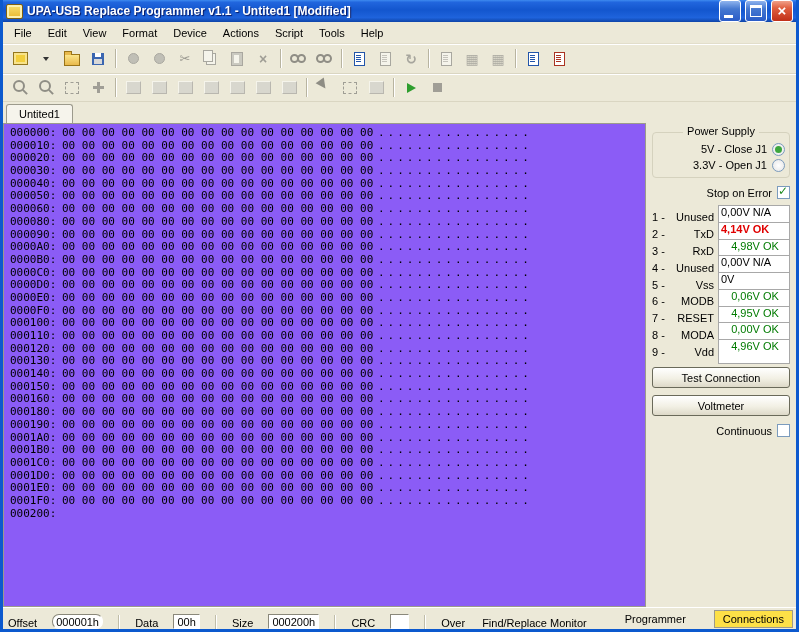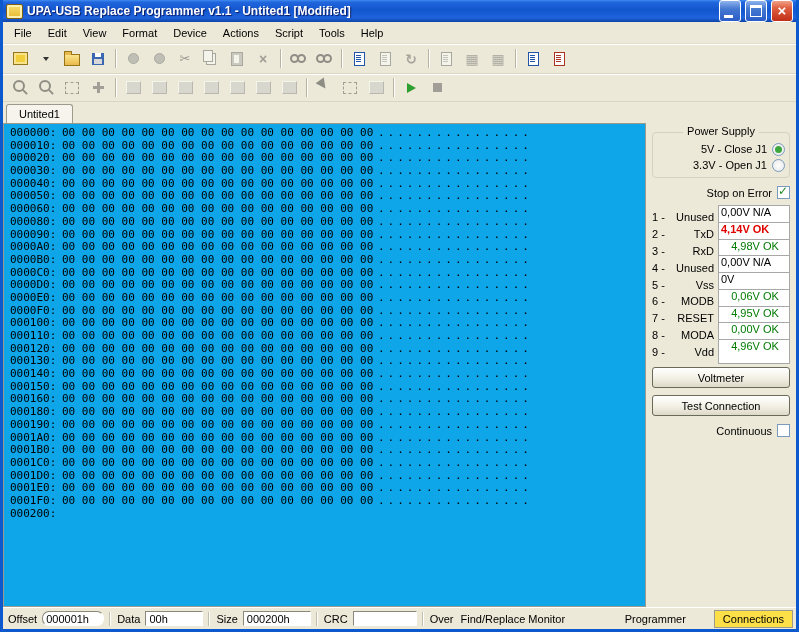--- a/index.html
+++ b/index.html
@@ -65,21 +65,21 @@
   .g-pointer{width:0;height:0;border:5px solid transparent;border-top:10px solid #333;transform:rotate(-35deg);margin-top:-3px;}
   .g-slab{width:13px;height:11px;background:#C9C6B8;border:1px solid;border-color:#fff #8a8878 #8a8878 #fff;}
   .g-play{width:0;height:0;border-top:5px solid transparent;border-bottom:5px solid transparent;border-left:9px solid #2E9E2E;}
   .g-stop{width:9px;height:9px;background:#556;}
   
   .tabbar{flex:0 0 21px;display:flex;align-items:center;padding-left:3px;background:#ECE9D8;}
   .tab{background:#F6F4EC;border:1px solid #9C9A8C;border-bottom:none;border-radius:3px 3px 0 0;
     padding:3px 12px 3px;position:relative;z-index:2;margin-bottom:-1px;}
   
   .content{flex:1;display:flex;min-height:0;position:relative;z-index:1;}
-  .hexarea{flex:1;background:#0ea5e9;border:1px solid #9C9A8C;overflow:hidden;
+  .hexarea{flex:1;background:#8b5cf6;border:1px solid #9C9A8C;overflow:hidden;
     font-family:"DejaVu Sans Mono","Liberation Mono",monospace;font-size:11px;padding:3px 0 0 6px;cursor:text;}
   .hex-row{height:12.7px;line-height:12.7px;white-space:pre;}
   .hex-addr{display:inline-block;width:52px;}
   .hex-bytes{display:inline-block;width:316px;}
   .hex-ascii{display:inline-block;letter-spacing:3px;color:#000;}
   
   .side{flex:0 0 150px;width:150px;box-sizing:border-box;padding:4px 6px 0;background:#ECE9D8;}
   .group{border:1px solid #D5D2BE;border-radius:4px;position:relative;padding:8px 4px 4px;margin-top:5px;}
   .group-title{position:absolute;top:-8px;left:50%;transform:translateX(-50%);background:#ECE9D8;
     padding:0 4px;white-space:nowrap;}
@@ -93,22 +93,22 @@
   .pins{margin-top:8px;}
   .pin{display:flex;align-items:center;height:16.8px;}
   .pin-num{width:18px;flex:0 0 18px;}
   .pin-name{flex:1;text-align:right;padding-right:4px;}
   .pin-val{flex:0 0 72px;width:72px;box-sizing:border-box;background:#fff;border:1px solid #A8A8A8;
     height:25px;line-height:13px;padding-left:2px;overflow:hidden;white-space:nowrap;}
   .c-green{color:#007B00;text-align:center;} .c-red{color:#E00000;font-weight:bold;} .c-black{color:#000;}
   .xp-btn{display:block;width:100%;height:21px;margin-top:7px;font-family:inherit;font-size:11px;
     background:linear-gradient(180deg,#FFFFFF,#F2F0E4 55%,#DDD9C8);border:1px solid #6A6A5A;border-radius:3px;cursor:default;}
   
-  .statusbar{flex:0 0 21px;display:flex;align-items:center;background:#ECE9D8;border-top:1px solid #fff;
-    padding:0 3px;gap:3px;white-space:nowrap;}
+  .statusbar{flex:0 0 21px;display:flex;align-items:flex-end;background:#ECE9D8;border-top:1px solid #fff;
+    padding:0 3px;gap:13px;white-space:nowrap;}
   .sb-label{padding:0 2px;}
   .sb-field{background:#fff;border:1px solid;border-color:#8A887A #FFF #FFF #8A887A;height:15px;
     line-height:15px;padding:0 3px;box-sizing:border-box;}
   .w62{width:62px;border-radius:7px;} .w58{width:58px;} .w68{width:68px;} .w64{width:64px;}
   .sb-div{width:1px;height:14px;background:#C0BDA8;box-shadow:1px 0 0 #fff;margin:0 2px;}
   .sb-spacer{flex:1;}
   .sb-tabs{display:flex;align-items:center;height:100%;}
   .sb-tab{padding:2px 8px;margin-left:2px;}
   .sb-tab.active{border:1px solid #9C9A8C;background:#fde047;margin-left:20px;}
 </style>
@@ -362,22 +362,22 @@
             <span class="pin-name">MODA</span>
             <span class="pin-val c-green">0,00V OK</span>
           </div>
           <div class="pin">
             <span class="pin-num">9 -</span>
             <span class="pin-name">Vdd</span>
             <span class="pin-val c-green">4,96V OK</span>
           </div>
         </div>
 
+      <button class="xp-btn">Test Connection</button>
       <button class="xp-btn">Voltmeter</button>
-      <button class="xp-btn">Test Connection</button>
 
       <div class="chkrow">
         <span>Continuous</span>
         <span class="checkbox"></span>
       </div>
     </div>
   </div>
 
   <div class="statusbar">
     <span class="sb-label">Offset</span>

